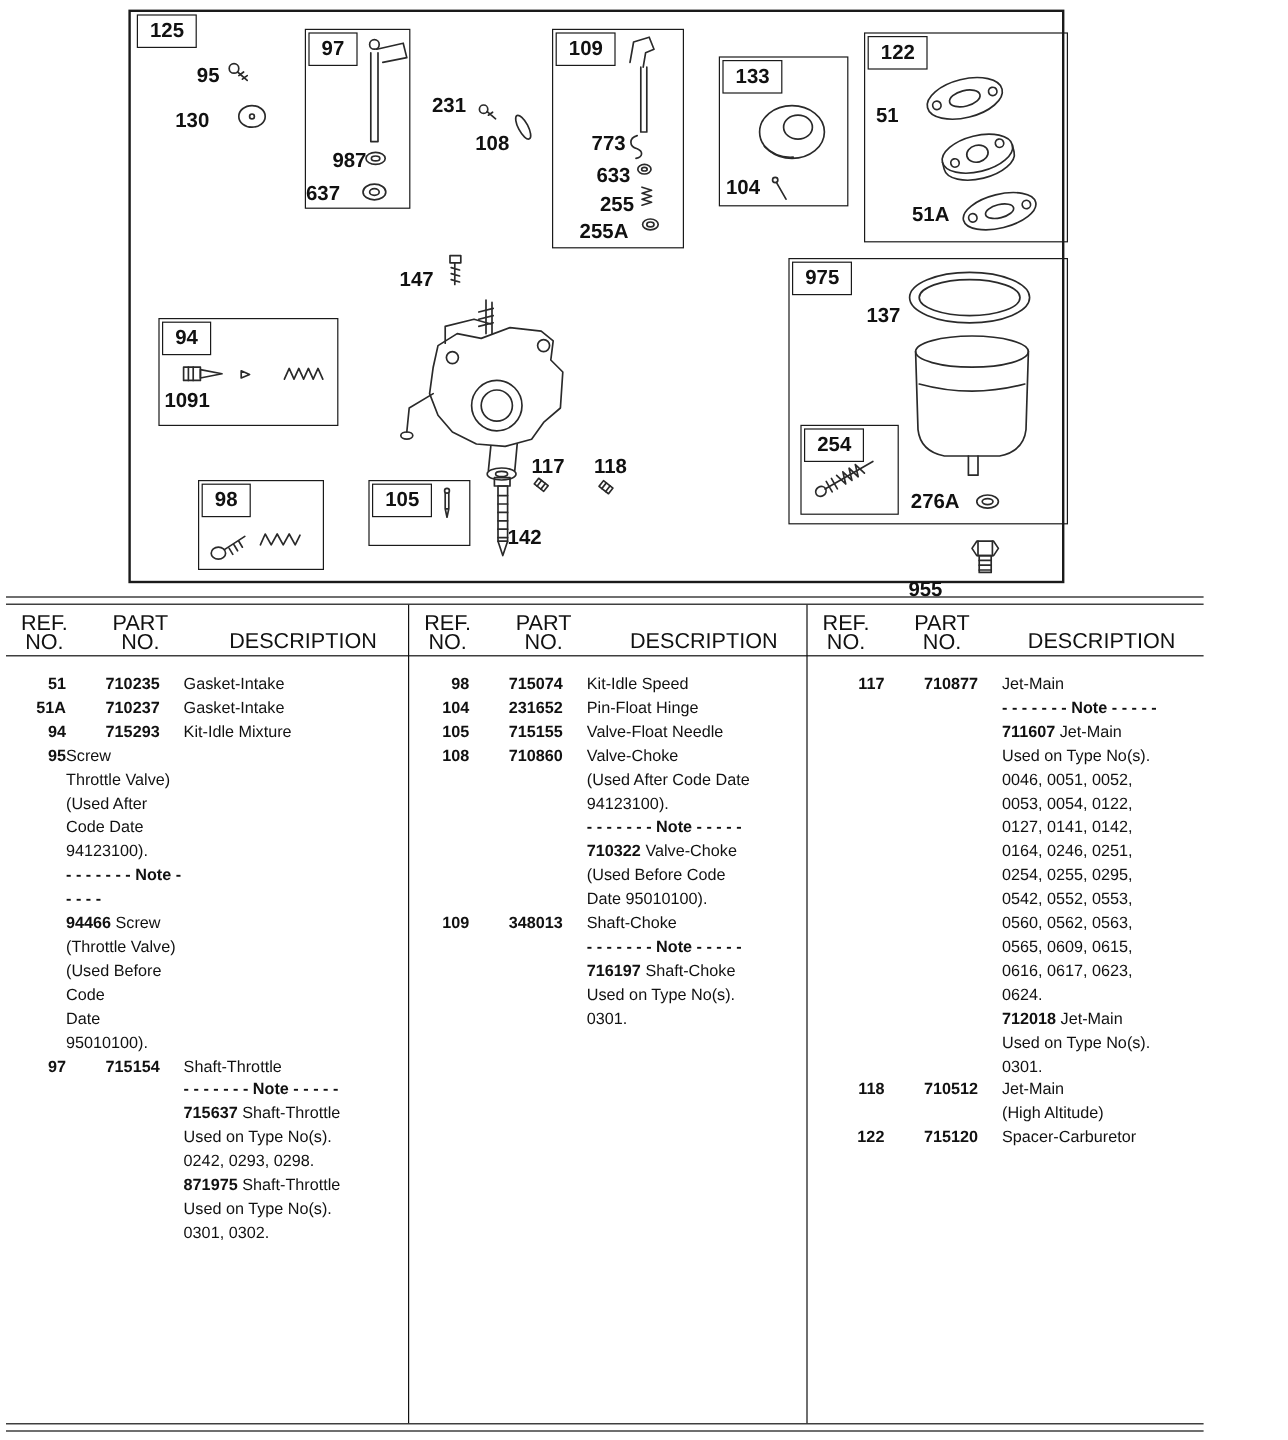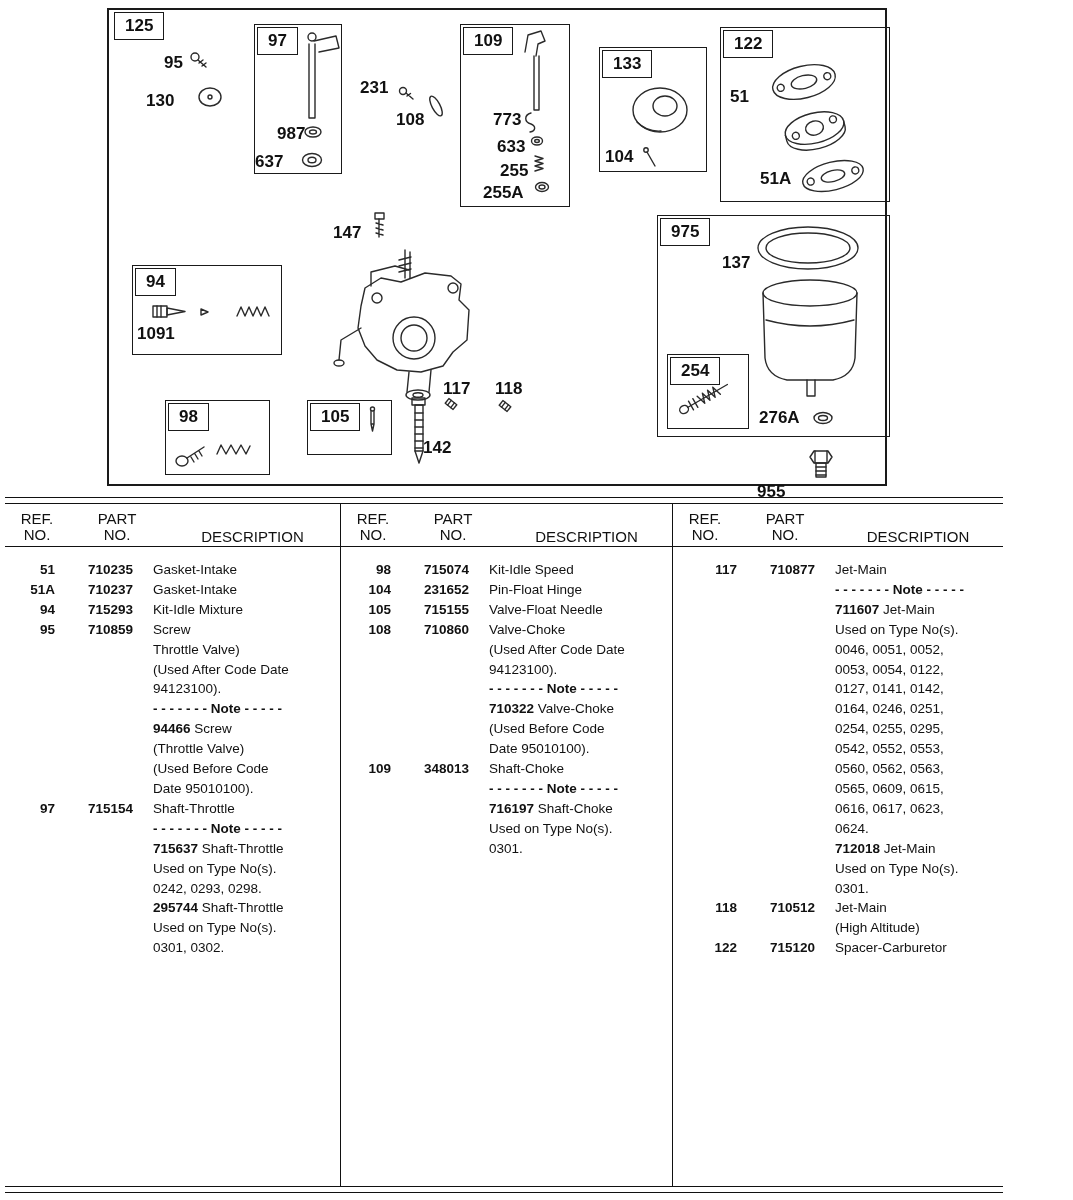--- a/index.html
+++ b/index.html
@@ -33,21 +33,21 @@
   .rule-double { height:7px; border-top:1.9px solid #111; border-bottom:1.4px solid #111; }
   .tbl-cols {
     position:relative; display:grid; grid-template-columns:335px 332px 331px;
     min-height:682px;
   }
   .col-group { padding-top:4px; }
   .col-group + .col-group { border-left:1.6px solid #111; }
   .header-rule { position:absolute; top:42px; left:0; right:0; border-top:1.6px solid #111; }
   .col-header {
     display:grid; grid-template-columns:64px 96px 1fr; height:38px;
-    font-size:15px; text-align:center; padding-top:3px;
+    font-size:18px; text-align:center; padding-top:3px;
   }
   .h-col .hl { line-height:16px; }
   .h-desc { display:flex; align-items:flex-end; justify-content:center; padding-bottom:1px; }
   .col-body { padding-top:14px; font-size:13.5px; }
   .entry { display:grid; grid-template-columns:50px 98px 1fr; line-height:19.9px; }
   .e-ref  { text-align:right; font-weight:bold; }
   .e-part { font-weight:bold; padding-left:33px; }
   .d-line b { font-weight:bold; }
   .cg3 .entry { margin-left:14px; }
 </style>
@@ -303,21 +303,20 @@
             </div>
             <div class="entry">
               <div class="e-ref">94</div>
               <div class="e-part">715293</div>
               <div class="e-desc">
                 <div class="d-line">Kit-Idle Mixture</div>
               </div>
             </div>
             <div class="entry">
               <div class="e-ref">95</div>
-              <div class="e-part">710859</div>
               <div class="e-desc">
                 <div class="d-line">Screw</div>
                 <div class="d-line">Throttle Valve)</div>
                 <div class="d-line">(Used After Code Date</div>
                 <div class="d-line">94123100).</div>
                 <div class="d-line"><b>- - - - - - -  Note  - - - - -</b></div>
                 <div class="d-line"><b>94466</b> Screw</div>
                 <div class="d-line">(Throttle Valve)</div>
                 <div class="d-line">(Used Before Code</div>
                 <div class="d-line">Date 95010100).</div>
@@ -325,21 +324,21 @@
             </div>
             <div class="entry">
               <div class="e-ref">97</div>
               <div class="e-part">715154</div>
               <div class="e-desc">
                 <div class="d-line">Shaft-Throttle</div>
                 <div class="d-line"><b>- - - - - - -  Note  - - - - -</b></div>
                 <div class="d-line"><b>715637</b> Shaft-Throttle</div>
                 <div class="d-line">Used on Type No(s).</div>
                 <div class="d-line">0242, 0293, 0298.</div>
-                <div class="d-line"><b>295744</b> Shaft-Throttle</div>
+                <div class="d-line"><b>871975</b> Shaft-Throttle</div>
                 <div class="d-line">Used on Type No(s).</div>
                 <div class="d-line">0301, 0302.</div>
               </div>
             </div>
           </div>
         </div>
         <div class="col-group cg2">
           <div class="col-header">
             <div class="h-col">
               <div class="hl">REF.</div>

